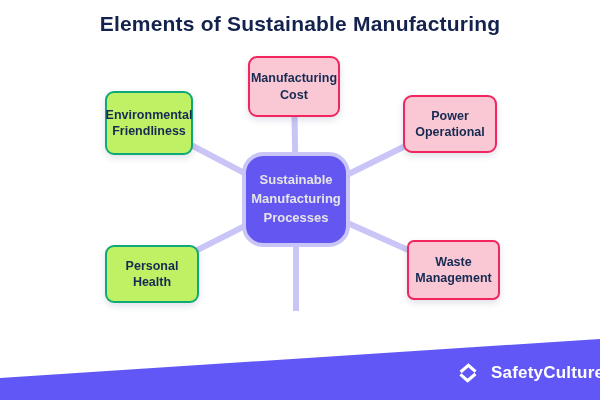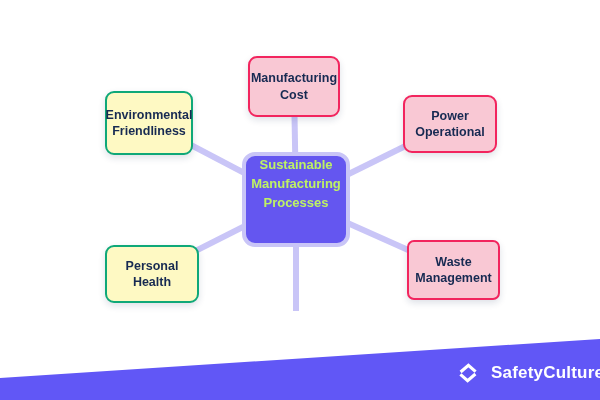--- a/index.html
+++ b/index.html
@@ -42,21 +42,21 @@
     border-radius: 9px;
     font-size: 12.5px;
     font-weight: 700;
     line-height: 1.3;
     color: #172a52;
     white-space: pre-line;
     box-shadow: 0 3px 7px rgba(23, 42, 82, 0.14);
     box-sizing: border-box;
   }
   .node.green {
-    background: #fef9c3;
+    background: #bef264;
     border: 2.5px solid #0fa878;
   }
   .node.pink {
     background: #f9c8d4;
     border: 2.5px solid #f2255e;
   }
   .node-env    { left: 105px; top: 91px;  width: 88px; height: 64px; }
   .node-mfg    { left: 248px; top: 56px;  width: 92px; height: 61px; }
   .node-power  { left: 403px; top: 95px;  width: 94px; height: 58px; }
   .node-waste  { left: 407px; top: 240px; width: 93px; height: 60px; border-radius: 7px; }
@@ -64,28 +64,29 @@
   .node-health { left: 105px; top: 245px; width: 94px; height: 58px; }
   .node-central {
     position: absolute;
     left: 242px;
     top: 152px;
     width: 108px;
     height: 95px;
     box-sizing: border-box;
     background: #6456f0;
     border: 4px solid #c9c5f7;
-    border-radius: 13px;
+    border-radius: 21px;
     display: flex;
+    align-items: center;
     justify-content: center;
     text-align: center;
     font-size: 13px;
     font-weight: 700;
     line-height: 1.45;
-    color: #bef264;
+    color: #e5e5e5;
     white-space: pre-line;
   }
   .footer-band {
     position: absolute;
     left: 0;
     top: 0;
     pointer-events: none;
   }
   .brand {
     position: absolute;
@@ -103,20 +104,21 @@
     font-size: 17px;
     font-weight: 700;
     letter-spacing: 0.2px;
   }
 </style>
 </head>
 <body>
 
 <div class="stage">
 
+  <h1 class="diagram-title">Elements of Sustainable Manufacturing</h1>
 
   <svg class="connectors" width="600" height="400" viewBox="0 0 600 400">
     <line x1="296" y1="200" x2="149" y2="123" stroke="#c9c5f7" stroke-width="6"></line>
     <line x1="296" y1="200" x2="294" y2="87" stroke="#c9c5f7" stroke-width="6"></line>
     <line x1="296" y1="200" x2="450" y2="124" stroke="#c9c5f7" stroke-width="6"></line>
     <line x1="296" y1="200" x2="453" y2="270" stroke="#c9c5f7" stroke-width="6"></line>
     <line x1="296" y1="200" x2="296" y2="311" stroke="#c9c5f7" stroke-width="6"></line>
     <line x1="296" y1="200" x2="150" y2="274" stroke="#c9c5f7" stroke-width="6"></line>
   </svg>
 

